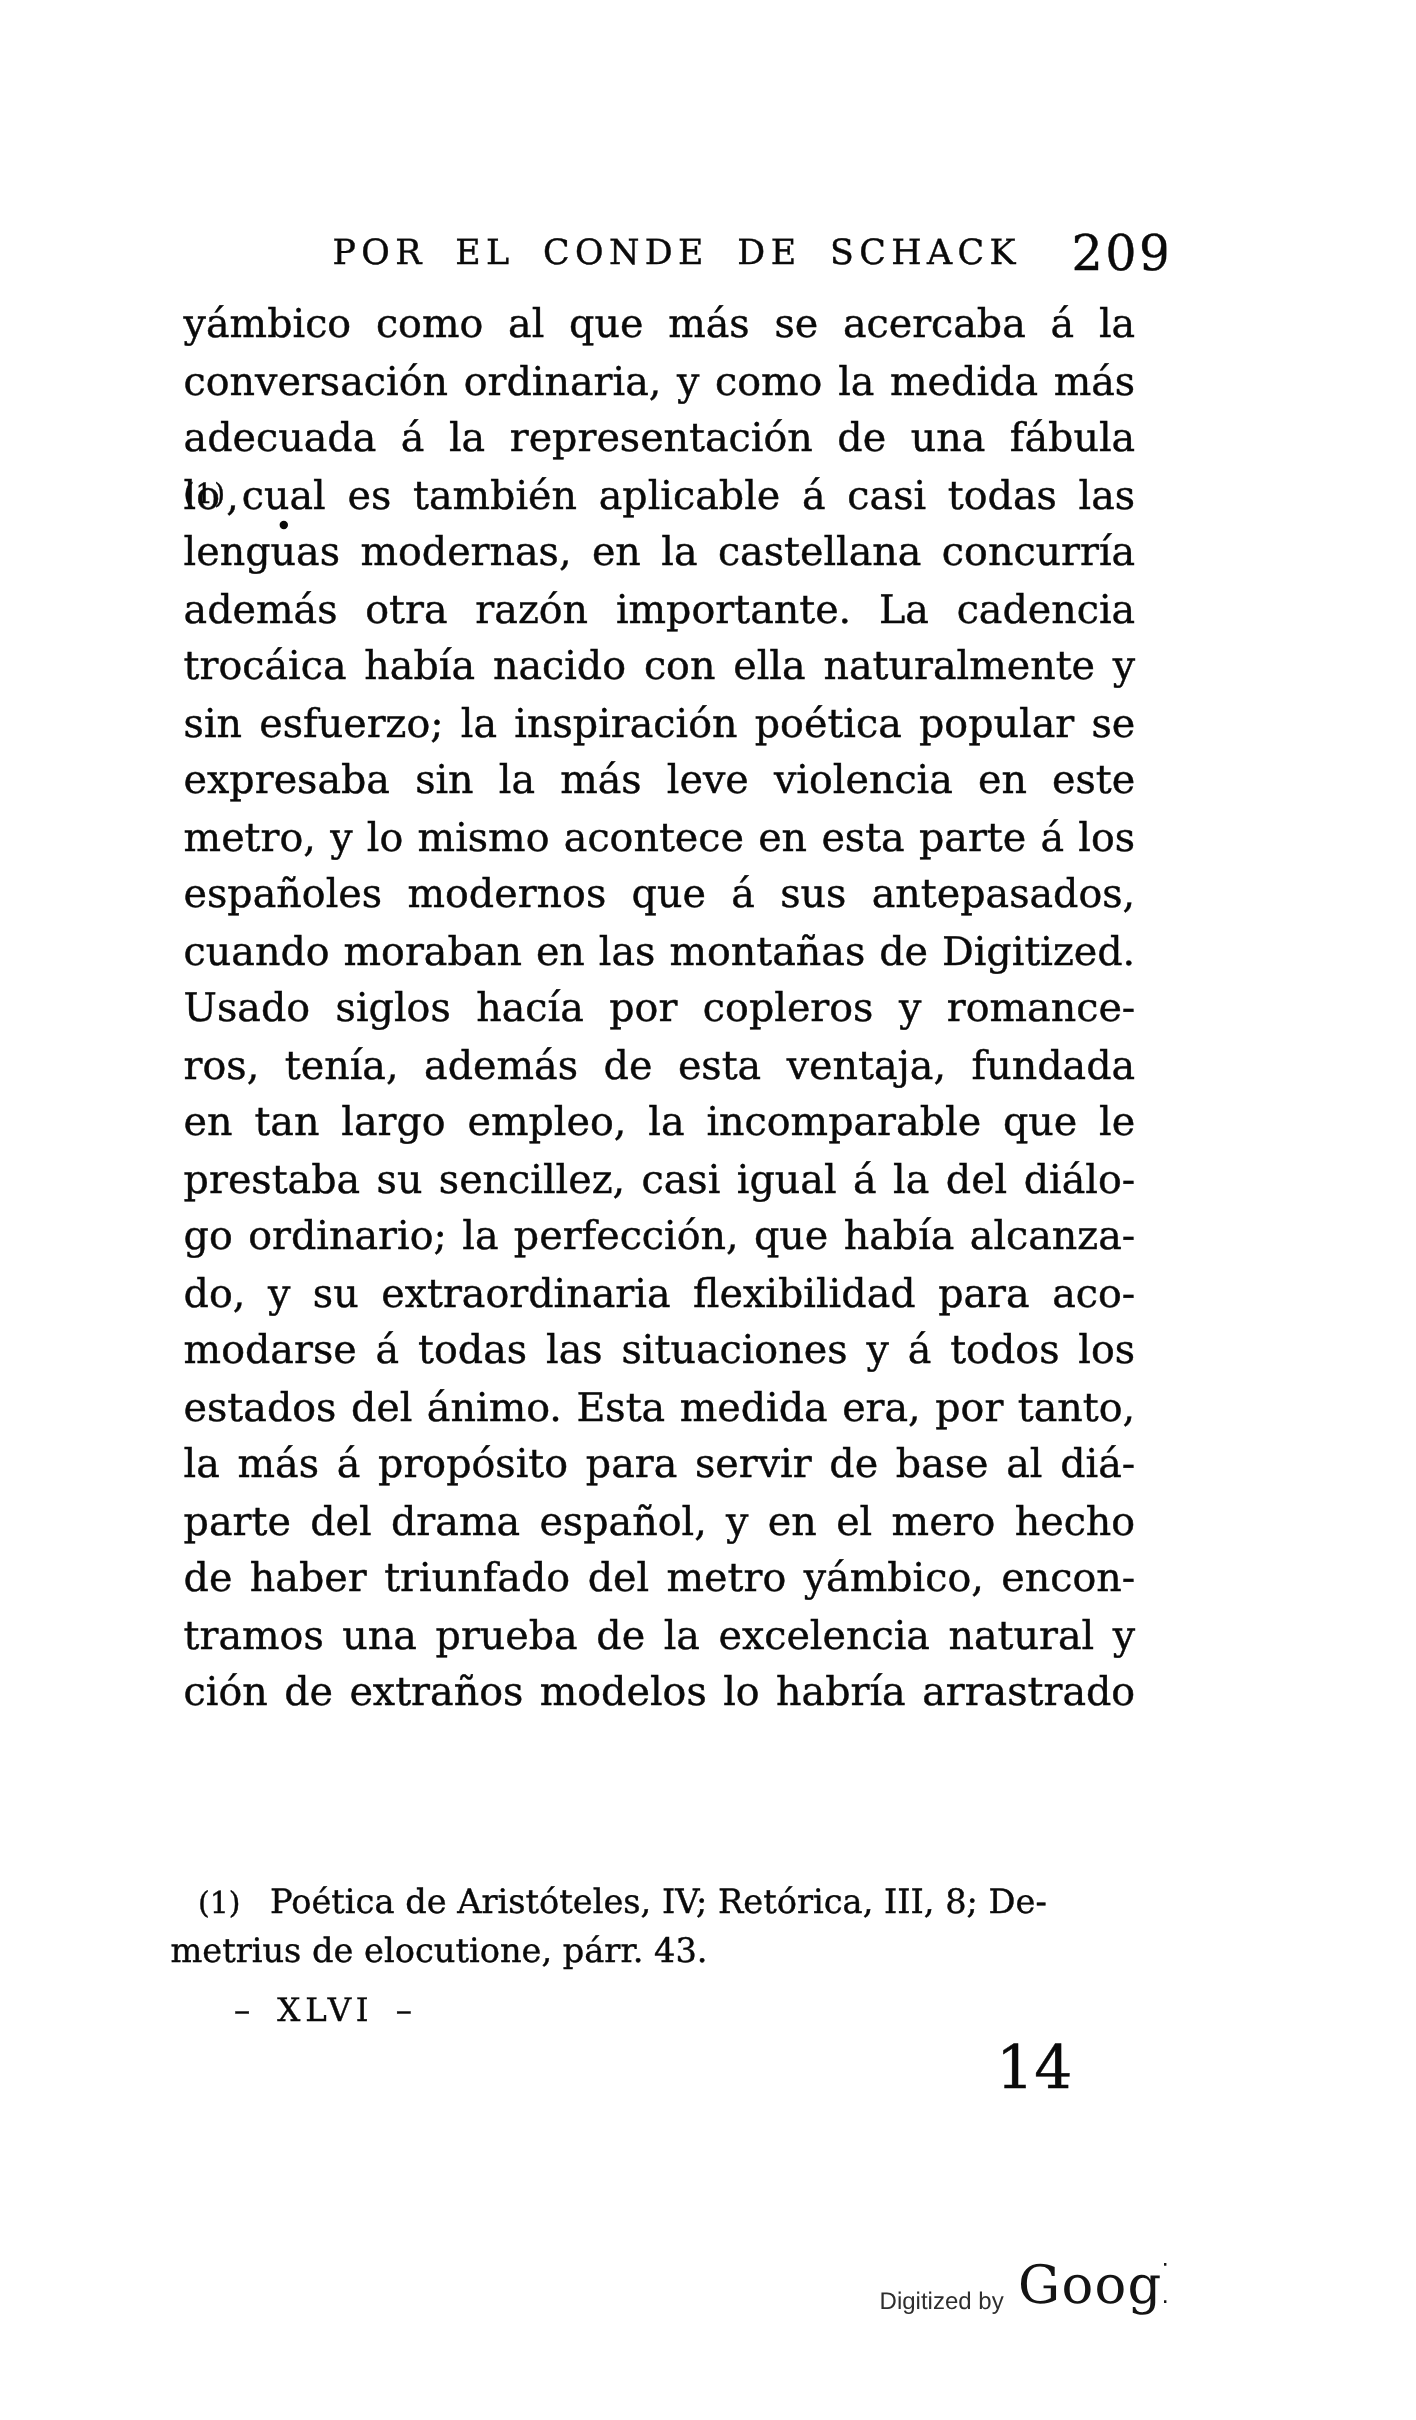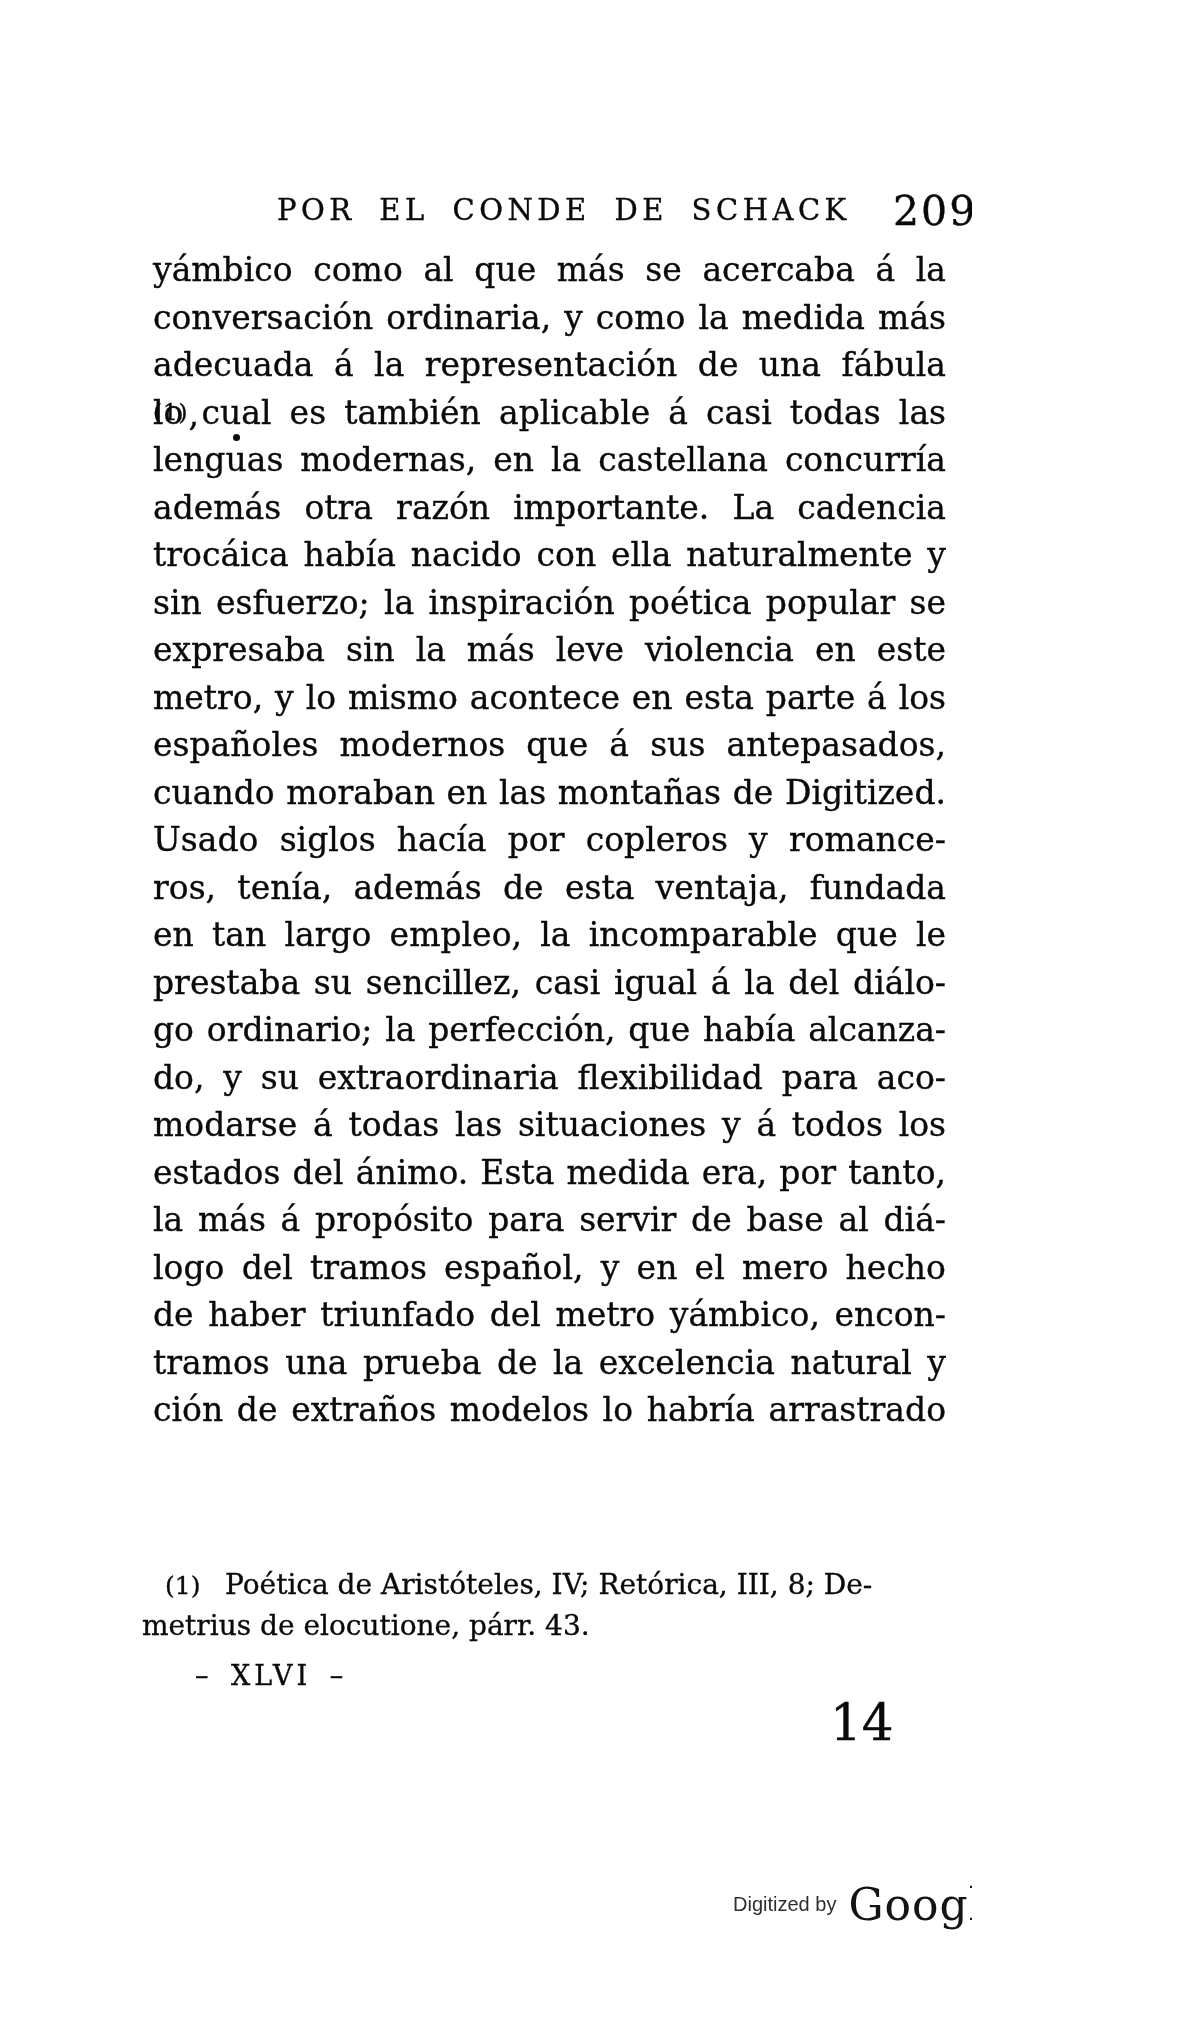--- a/index.html
+++ b/index.html
@@ -94,21 +94,21 @@
     top: 1649px;
     font-size: 50px;
     margin-top: 45px;
   }
 
   .watermark {
     position: absolute;
     left: 733px;
     top: 1879px;
     display: flex;
-    align-items: center;
+    align-items: flex-end;
     gap: 12px;
     white-space: nowrap;
   }
   .wm-prefix {
     font-family: "Liberation Sans", "DejaVu Sans", sans-serif;
     font-size: 20px;
     color: #2e2e2e;
   }
   .wm-brand {
     font-family: "DejaVu Serif", serif;
@@ -140,21 +140,21 @@
     <div class="bline">cuando moraban en las montañas de Digitized.</div>
     <div class="bline">Usado siglos hacía por copleros y romance-</div>
     <div class="bline">ros, tenía, además de esta ventaja, fundada</div>
     <div class="bline">en tan largo empleo, la incomparable que le</div>
     <div class="bline">prestaba su sencillez, casi igual á la del diálo-</div>
     <div class="bline">go ordinario; la perfección, que había alcanza-</div>
     <div class="bline">do, y su extraordinaria flexibilidad para aco-</div>
     <div class="bline">modarse á todas las situaciones y á todos los</div>
     <div class="bline">estados del ánimo. Esta medida era, por tanto,</div>
     <div class="bline">la más á propósito para servir de base al diá-</div>
-    <div class="bline">logo del tramos español, y en el mero hecho</div>
+    <div class="bline">parte del drama español, y en el mero hecho</div>
     <div class="bline">de haber triunfado del metro yámbico, encon-</div>
     <div class="bline">tramos una prueba de la excelencia natural y</div>
     <div class="bline">ción de extraños modelos lo habría arrastrado</div>
   </div>
 
   <div class="ink-dot"></div>
 
   <div class="footnote ink">
     <div class="fn-line fn-line1"><span class="fn-marker">(1)</span><span class="it">Poética</span><span> de Aristóteles, IV; </span><span class="it">Retórica</span><span>, III, 8; </span><span class="it">De-</span></div>
     <div class="fn-line"><span class="it">metrius de elocutione</span><span>, párr. 43.</span></div>

